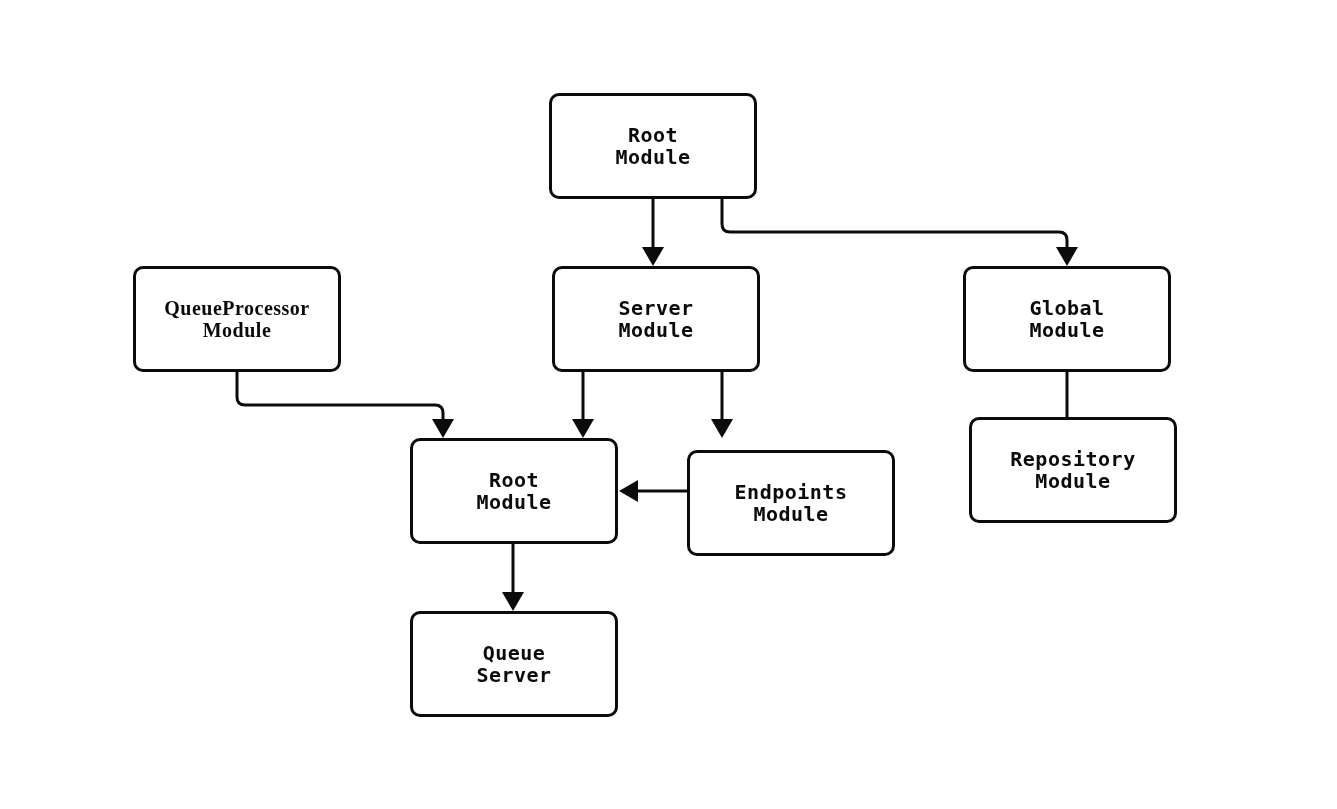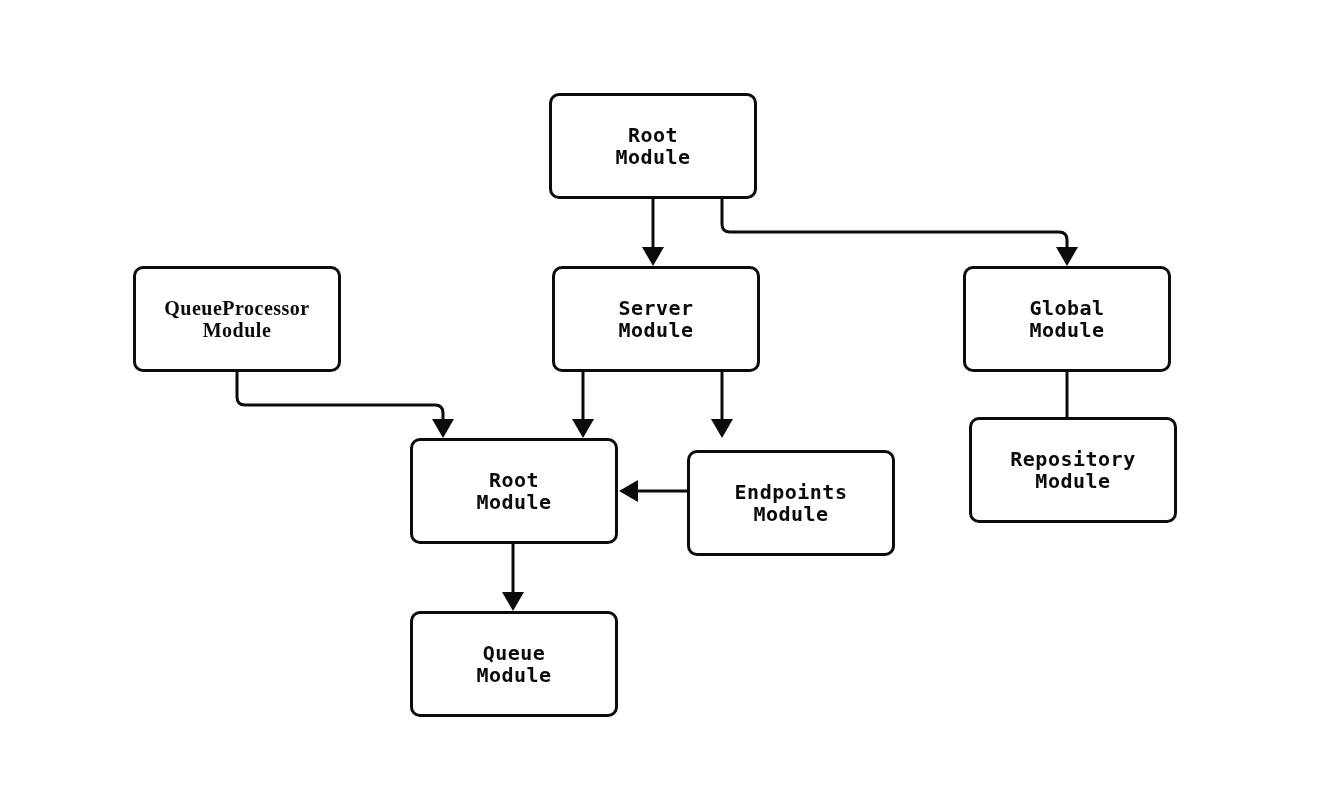--- a/index.html
+++ b/index.html
@@ -126,16 +126,16 @@
 Module</span>
   </div>
 
   <div class="node node-repository">
     <span class="label">Repository
 Module</span>
   </div>
 
   <div class="node node-queue">
     <span class="label">Queue
-Module</span>
+Server</span>
   </div>
 
 </div>
 
 </body></html>

